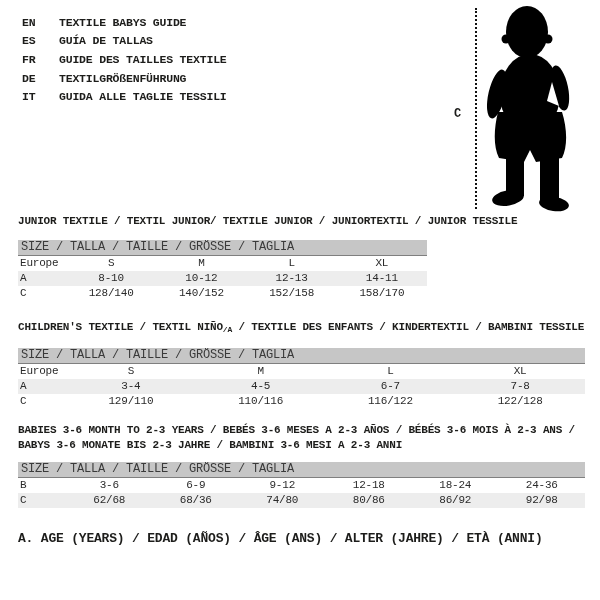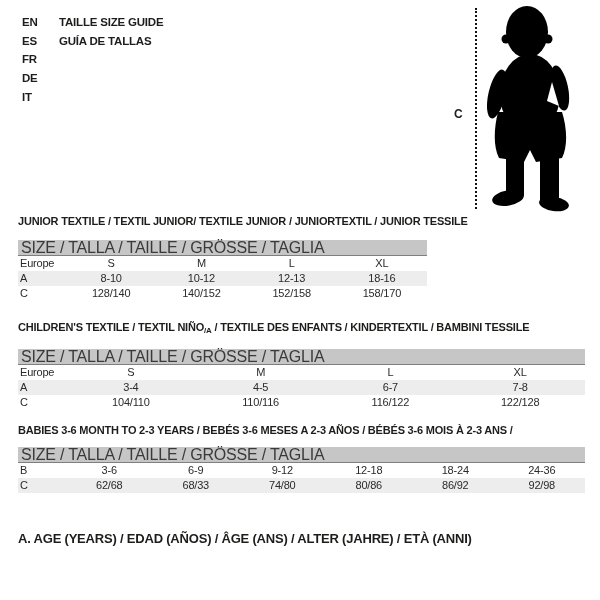--- a/index.html
+++ b/index.html
@@ -1,64 +1,67 @@
 <!DOCTYPE html>
 <html><head>
 <meta charset="utf-8">
 <style>
   html,body{margin:0;padding:0;background:#fff;}
   .canvas{
     position:relative;width:600px;height:600px;background:#ffffff;
-    font-family:Liberation Sans, sans-serif;color:#1d1d1b;overflow:hidden;
+    font-family:Liberation Mono, monospace;color:#1d1d1b;overflow:hidden;
     letter-spacing:-0.2px;
   }
   
   .lang-list{position:absolute;left:22px;top:13px;}
   .lang-row{display:flex;height:18.6px;align-items:center;font-weight:bold;font-size:11.5px;}
   .lang-code{width:37px;flex:0 0 37px;}
   
   .fig-svg{position:absolute;left:482px;top:2px;}
   .dotted-line{position:absolute;left:475px;top:8px;height:201px;width:0;border-left:2px dotted #111;}
   .c-label{position:absolute;left:454px;top:107px;font-weight:bold;font-size:12px;}
   
   .section{position:absolute;}
   .sec-title{font-weight:bold;font-size:11px;line-height:11px;margin:0 0 13px 0;white-space:nowrap;}
   .sec-title.two-line{line-height:15px;margin-bottom:9px;}
   .sub{font-size:8px;vertical-align:-2px;}
   .size-bar{background:#c6c6c6;border-bottom:1px solid #7f7f7f;height:15px;line-height:15px;
-    font-size:16px;color:#3a3a3a;padding-left:3px;white-space:nowrap;}
+    font-size:12px;color:#3a3a3a;padding-left:3px;white-space:nowrap;}
   .trow{display:flex;height:15px;line-height:15.5px;font-size:11px;color:#2a2a2a;}
   .trow.striped{background:#ededed;}
   .tlabel{flex:0 0 46px;width:46px;padding-left:2px;}
   .tcell{flex:1;text-align:center;}
   
   .footnotes{position:absolute;left:18px;top:531px;font-weight:bold;font-size:13px;line-height:15px;white-space:nowrap;}
 </style>
 </head>
 <body>
 
 <div class="canvas">
 
   <div class="lang-list">
     <div class="lang-row">
       <span class="lang-code">EN</span>
-      <span class="lang-label">TAILLE SIZE GUIDE</span>
+      <span class="lang-label">TEXTILE BABYS GUIDE</span>
     </div>
     <div class="lang-row">
       <span class="lang-code">ES</span>
       <span class="lang-label">GUÍA DE TALLAS</span>
     </div>
     <div class="lang-row">
       <span class="lang-code">FR</span>
+      <span class="lang-label">GUIDE DES TAILLES TEXTILE</span>
     </div>
     <div class="lang-row">
       <span class="lang-code">DE</span>
+      <span class="lang-label">TEXTILGRÖßENFÜHRUNG</span>
     </div>
     <div class="lang-row">
       <span class="lang-code">IT</span>
+      <span class="lang-label">GUIDA ALLE TAGLIE TESSILI</span>
     </div>
   </div>
 
   <span class="c-label">C</span>
   <div class="dotted-line"></div>
   <svg class="fig-svg" width="114" height="210" viewBox="0 0 114 210" aria-hidden="true">
     <g fill="#000000">
       <ellipse cx="45" cy="30" rx="21" ry="26"></ellipse>
       <circle cx="24" cy="37" r="4.5"></circle>
       <circle cx="66" cy="37" r="4.5"></circle>
@@ -82,21 +85,21 @@
       <span class="tcell">S</span>
       <span class="tcell">M</span>
       <span class="tcell">L</span>
       <span class="tcell">XL</span>
     </div>
     <div class="trow striped">
       <span class="tlabel">A</span>
       <span class="tcell">8-10</span>
       <span class="tcell">10-12</span>
       <span class="tcell">12-13</span>
-      <span class="tcell">18-16</span>
+      <span class="tcell">14-11</span>
     </div>
     <div class="trow">
       <span class="tlabel">C</span>
       <span class="tcell">128/140</span>
       <span class="tcell">140/152</span>
       <span class="tcell">152/158</span>
       <span class="tcell">158/170</span>
     </div>
   </div>
 
@@ -112,45 +115,46 @@
     </div>
     <div class="trow striped">
       <span class="tlabel">A</span>
       <span class="tcell">3-4</span>
       <span class="tcell">4-5</span>
       <span class="tcell">6-7</span>
       <span class="tcell">7-8</span>
     </div>
     <div class="trow">
       <span class="tlabel">C</span>
-      <span class="tcell">104/110</span>
+      <span class="tcell">129/110</span>
       <span class="tcell">110/116</span>
       <span class="tcell">116/122</span>
       <span class="tcell">122/128</span>
     </div>
   </div>
 
   <div class="section" style="left:18px;top:423px;width:567px;">
     <div class="sec-title two-line">
       <div>BABIES 3-6 MONTH TO 2-3 YEARS / BEBÉS 3-6 MESES A 2-3 AÑOS / BÉBÉS 3-6 MOIS À 2-3 ANS /</div>
+      <div>BABYS 3-6 MONATE BIS 2-3 JAHRE / BAMBINI 3-6 MESI A 2-3 ANNI</div>
     </div>
     <div class="size-bar">SIZE / TALLA / TAILLE / GRÖSSE / TAGLIA</div>
     <div class="trow">
       <span class="tlabel">B</span>
       <span class="tcell">3-6</span>
       <span class="tcell">6-9</span>
       <span class="tcell">9-12</span>
       <span class="tcell">12-18</span>
       <span class="tcell">18-24</span>
       <span class="tcell">24-36</span>
     </div>
     <div class="trow striped">
       <span class="tlabel">C</span>
       <span class="tcell">62/68</span>
-      <span class="tcell">68/33</span>
+      <span class="tcell">68/36</span>
       <span class="tcell">74/80</span>
       <span class="tcell">80/86</span>
       <span class="tcell">86/92</span>
       <span class="tcell">92/98</span>
     </div>
   </div>
 
   <div class="footnotes">
     <div>A. AGE (YEARS) / EDAD (AÑOS) / ÂGE (ANS) / ALTER (JAHRE) / ETÀ (ANNI)</div>
   </div>

